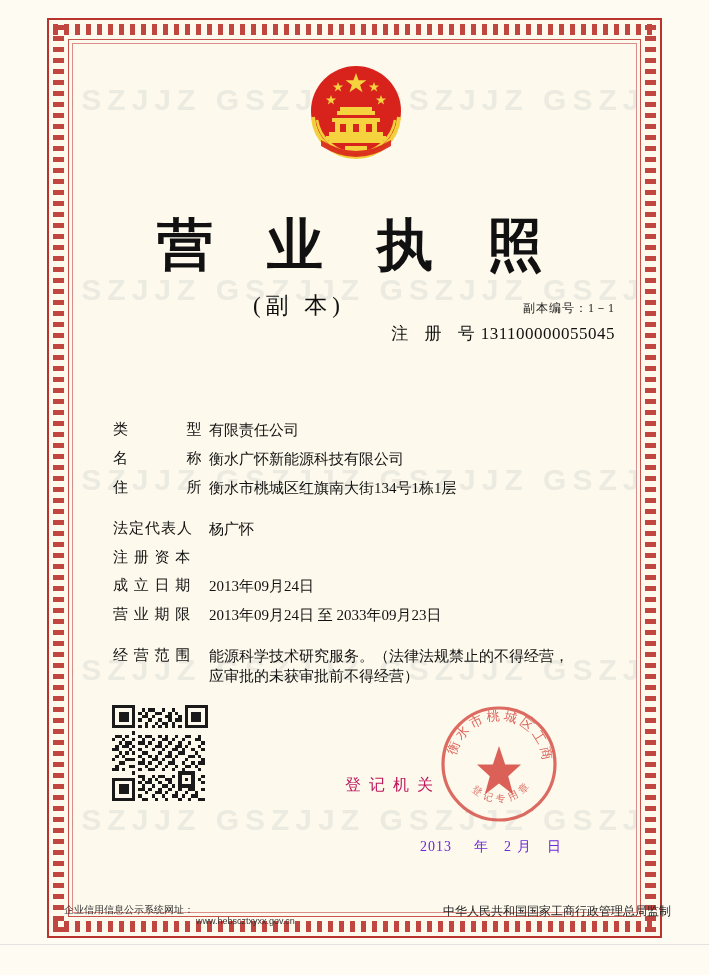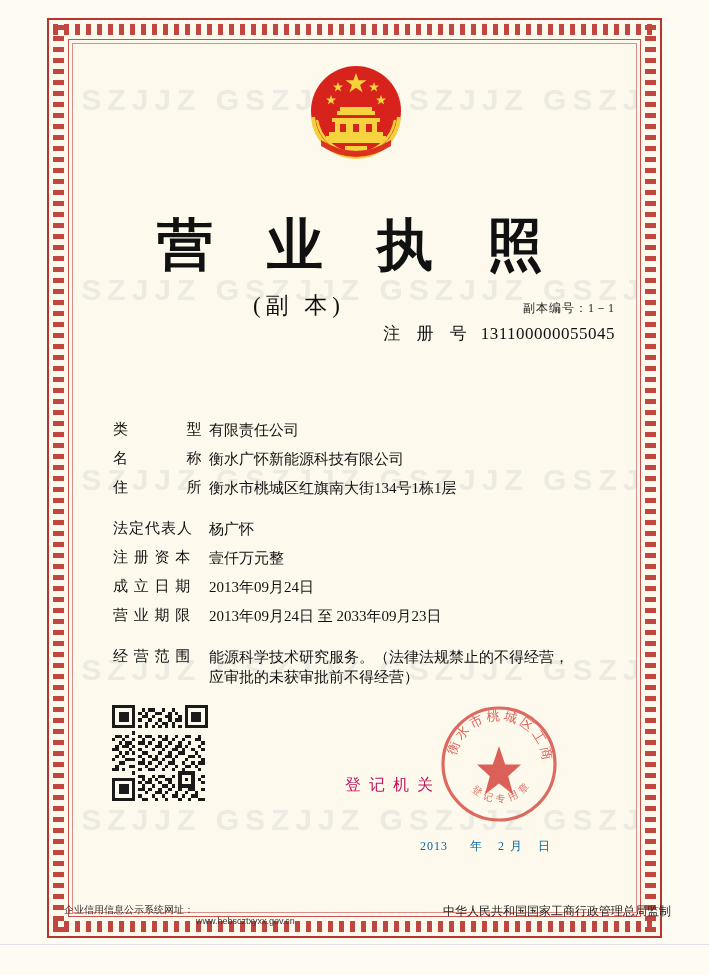--- a/index.html
+++ b/index.html
@@ -140,21 +140,20 @@
   }
   .reg-no {
     position: absolute;
     right: 94px;
     top: 322px;
     font-size: 17px;
     color: #111;
   }
   .reg-no .lbl {
     letter-spacing: 6px;
-    margin-right: 8px;
   }
   .reg-no .val {
     font-family: "Liberation Serif", serif;
     letter-spacing: 0.5px;
   }
 
   
   .fields {
     position: absolute;
     left: 113px;
@@ -215,22 +214,22 @@
     font-size: 16px;
     letter-spacing: 2px;
     color: #be185d;
   }
 
   
   .dateline {
     position: absolute;
     left: 420px;
     top: 838px;
-    font-size: 12px;
-    color: #0369a1;
+    font-size: 14px;
+    color: #6d28d9;
   }
   .dateline .y { margin-right: 22px; letter-spacing: 1px;}
   .dateline .ch { margin-right: 16px; }
   .dateline .m { margin-right: 6px; }
 
   
   .footer-left {
     position: absolute;
     left: 64px;
     top: 903px;
@@ -339,21 +338,20 @@
       <div class="label lbl-3">住　　所</div>
       <div class="value">衡水市桃城区红旗南大街134号1栋1层</div>
     </div>
     <div class="gap-1"></div>
     <div class="row">
       <div class="label lbl-4">法定代表人</div>
       <div class="value">杨广怀</div>
     </div>
     <div class="row">
       <div class="label lbl-4">注 册 资 本</div>
-      <div class="value">壹仟万元整</div>
     </div>
     <div class="row">
       <div class="label lbl-4">成 立 日 期</div>
       <div class="value">2013年09月24日</div>
     </div>
     <div class="row">
       <div class="label lbl-4">营 业 期 限</div>
       <div class="value">2013年09月24日 至 2033年09月23日</div>
     </div>
     <div class="gap-2"></div>

